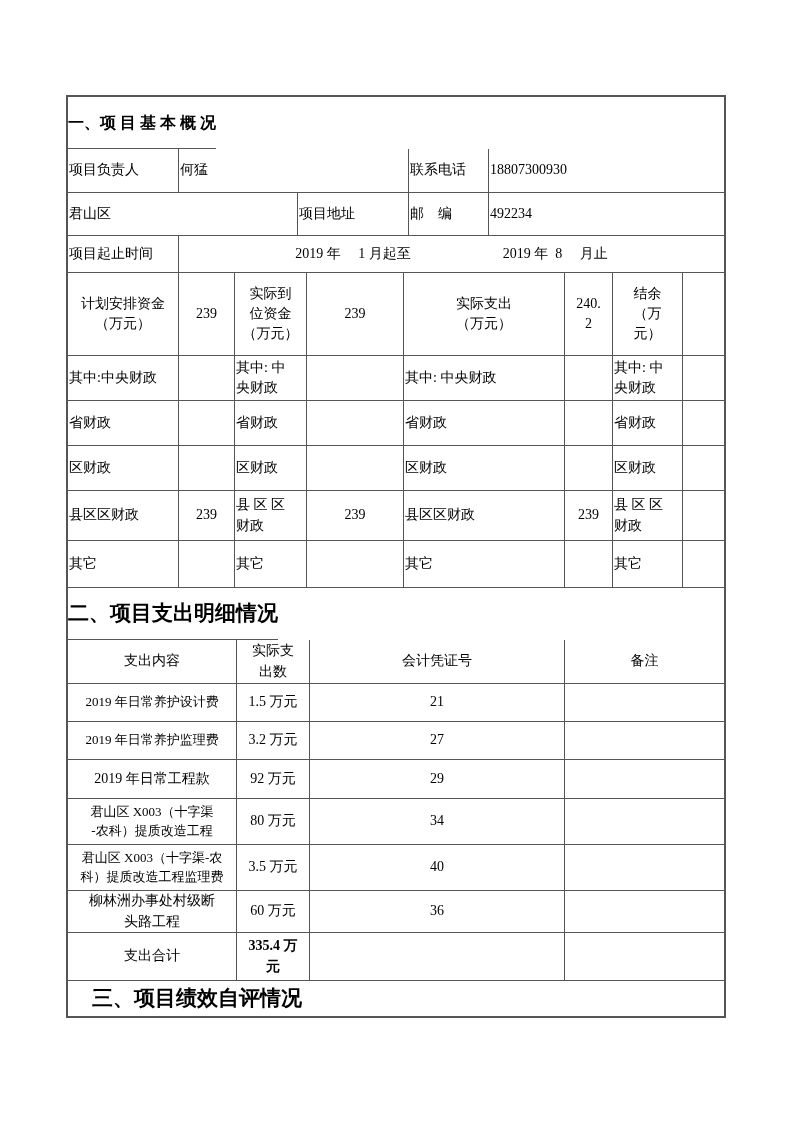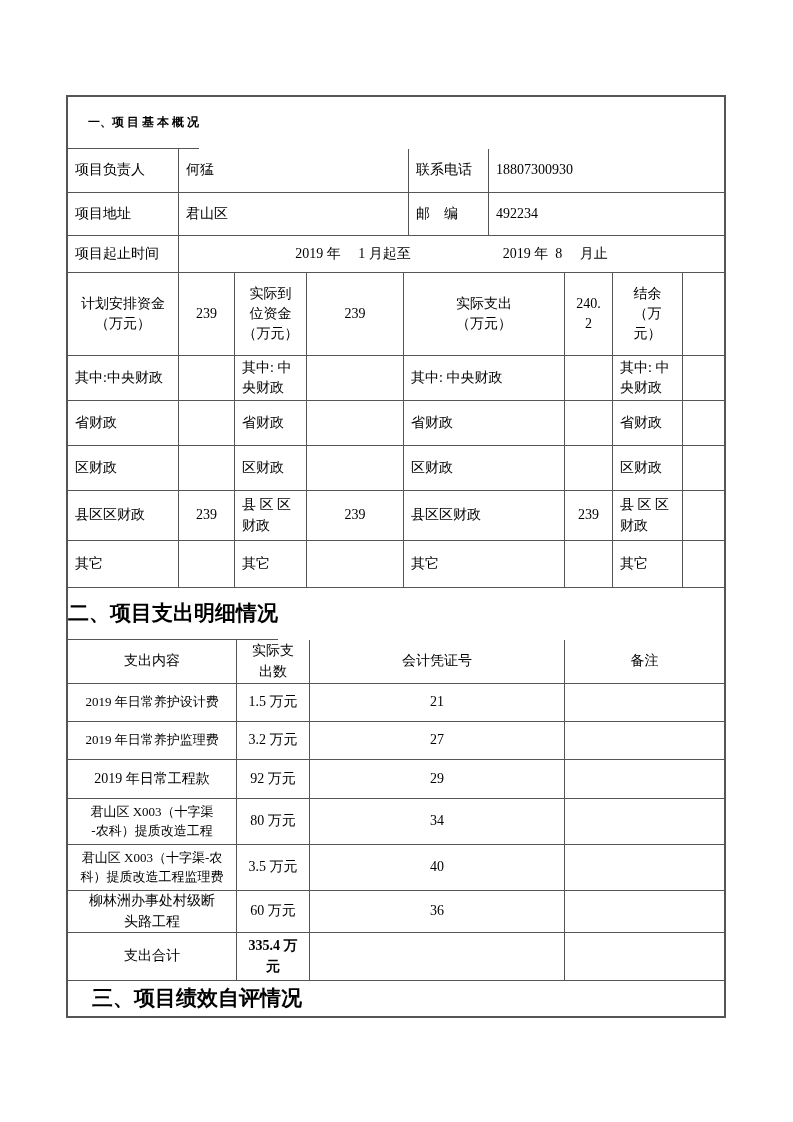--- a/index.html
+++ b/index.html
@@ -6,23 +6,23 @@
   body{width:793px;height:1122px;font-family:"Liberation Serif","DejaVu Serif",serif;color:#000;}
   .page{position:relative;width:793px;height:1122px;background:#fff;overflow:hidden;}
   .doc{position:absolute;left:66px;top:95px;width:660px;border:2px solid #555;box-sizing:border-box;background:#fff;}
   .row{display:flex;width:100%;box-sizing:border-box;}
   .cell{box-sizing:border-box;border-right:1px solid #555;border-bottom:1px solid #555;
         display:flex;align-items:center;justify-content:center;text-align:center;
         font-size:14px;line-height:1.45;overflow:hidden;}
   .cell span{white-space:pre-wrap;}
   .cell.last{border-right:none;}
   .row.lastrow .cell{border-bottom:none;padding-left:24px;}
-  .left{justify-content:flex-start;text-align:left;padding-left:7px;padding-right:4px;}
+  .left{justify-content:flex-start;text-align:left;padding-left:1px;padding-right:4px;}
   .bold{font-weight:bold;}
-  .title-cell{font-weight:bold;font-size:12px;padding-left:20px;}
+  .title-cell{font-weight:bold;font-size:16px;}
   .sec-title{font-weight:bold;font-size:21px;text-align:right;}
   
   .rh-title{height:52px}.rh-info1{height:44px}.rh-info2{height:43px}.rh-period{height:37px}
   .rh-fhead{height:83px}.rh-f{height:45px}.rh-f4{height:50px}.rh-f5{height:47px}
   .rh-s2title{height:52px}.rh-chead{height:44px}
   .rh-e1{height:38px}.rh-e2{height:38px}.rh-e3{height:39px}.rh-e4{height:46px}.rh-e5{height:46px}.rh-e6{height:42px}
   .rh-total{height:48px}.rh-s3title{height:35px}
   
   .iw1{width:111px}.iw2{width:230px}.iw3{width:80px}.iw4{flex:1}
   
@@ -56,25 +56,25 @@
         </div>
       <div class="cell iw3 left">
           <span>联系电话</span>
         </div>
       <div class="cell iw4 left last">
           <span>18807300930</span>
         </div>
     </div>
 
     <div class="row rh-info2">
+      <div class="cell iw2 left">
+          <span>君山区</span>
+        </div>
       <div class="cell iw1 left">
           <span>项目地址</span>
-        </div>
-      <div class="cell iw2 left">
-          <span>君山区</span>
         </div>
       <div class="cell iw3 left">
           <span>邮　编</span>
         </div>
       <div class="cell iw4 left last">
           <span>492234</span>
         </div>
     </div>
 
     <div class="row rh-period">

